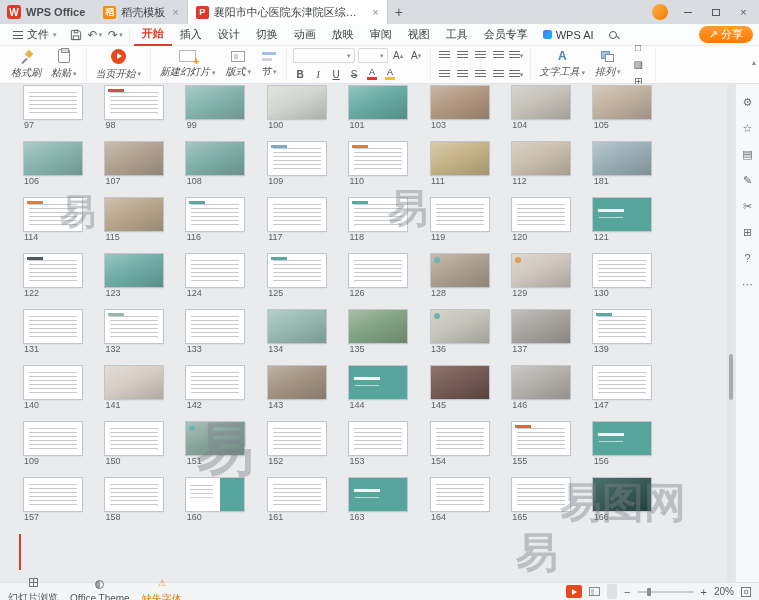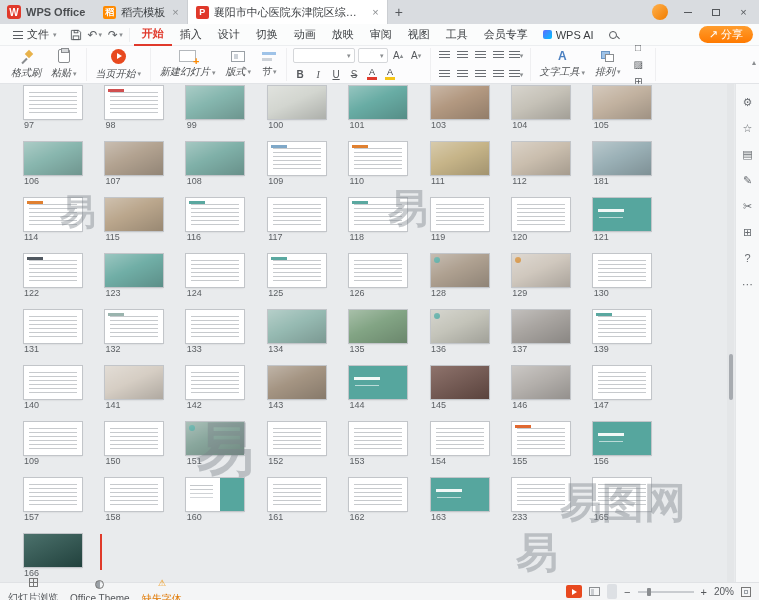--- a/index.html
+++ b/index.html
@@ -662,34 +662,28 @@
           </div>
           <div class="slide-num">160</div>
         </div>
         <div class="slide-cell">
           <div class="thumb k-doc" style="background: rgb(255, 255, 255);">
             <i class="doclines"></i>
           </div>
           <div class="slide-num">161</div>
         </div>
         <div class="slide-cell">
-          <div class="thumb k-doc" style="background: rgb(255, 255, 255);">
-            <i class="doclines"></i>
-          </div>
-          <div class="slide-num">162</div>
-        </div>
-        <div class="slide-cell">
           <div class="thumb k-title" style="background: rgb(86, 166, 158);"></div>
           <div class="slide-num">163</div>
         </div>
         <div class="slide-cell">
           <div class="thumb k-doc" style="background: rgb(255, 255, 255);">
             <i class="doclines"></i>
           </div>
-          <div class="slide-num">233</div>
+          <div class="slide-num">164</div>
         </div>
         <div class="slide-cell">
           <div class="thumb k-doc" style="background: rgb(255, 255, 255);">
             <i class="doclines"></i>
           </div>
           <div class="slide-num">165</div>
         </div>
         <div class="slide-cell">
           <div class="thumb k-dark" style="background: rgb(46, 90, 84);"></div>
           <div class="slide-num">166</div>

